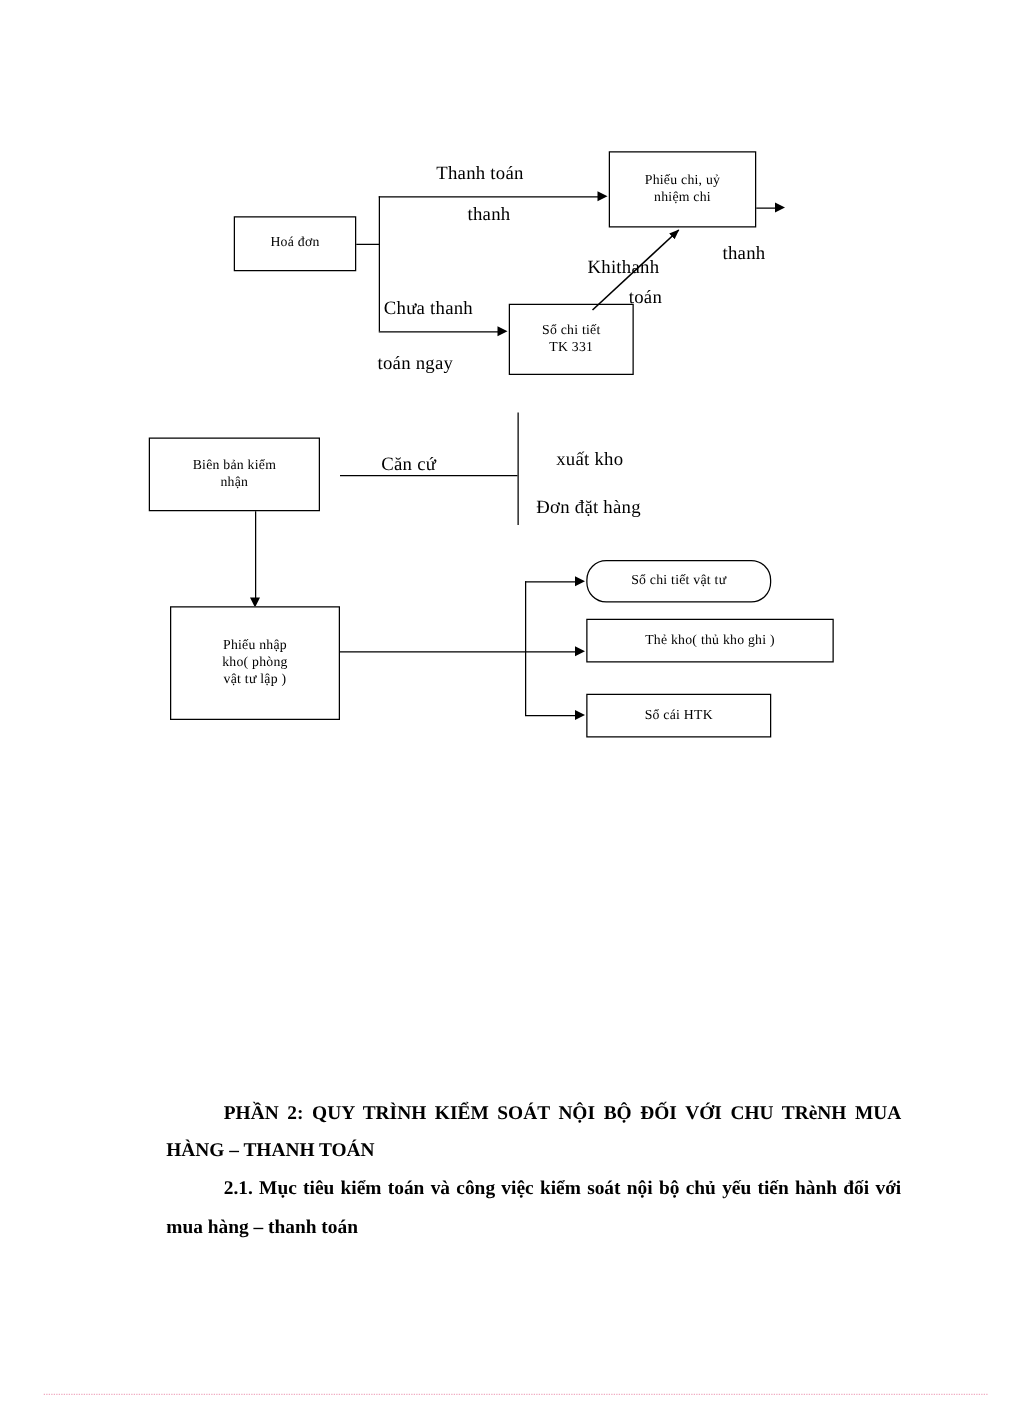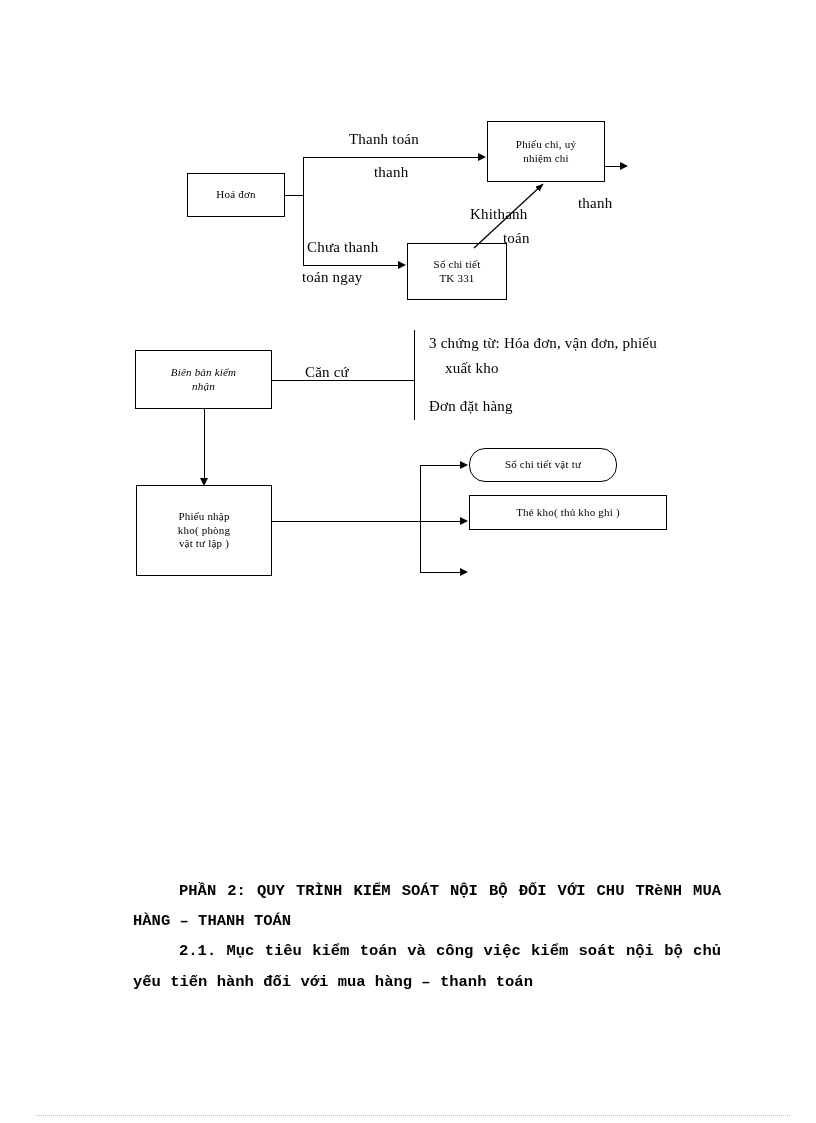--- a/index.html
+++ b/index.html
@@ -79,21 +79,20 @@
 
   
   .prose {
     position: absolute;
     left: 133px;
     top: 876px;
     width: 588px;
     font-weight: bold;
     font-size: 15.5px;
     line-height: 1.95;
-    font-family: Liberation Mono, monospace;
   }
   .prose p { margin: 0; }
   .p-just {
     text-align: justify;
     text-align-last: left;
   }
   .indent { display: inline-block; width: 46px; }
 
   
   .footer-rule {
@@ -129,38 +128,37 @@
   <div class="arrow-r" style="left:620px;top:161.5px;"></div>
 
 
   <div class="node" style="left:407px;top:243px;width:100px;height:57px;white-space:pre-line;">Sổ chi tiết
 TK 331</div>
 
   <div class="floattext" style="left:349px;top:129px;">Thanh toán</div>
   <div class="floattext" style="left:374px;top:162px;">thanh</div>
 
   <div class="floattext" style="left:307px;top:237px;">Chưa thanh</div>
-  <div class="floattext" style="left:302px;top:267px;">toán ngay</div>
+  <div class="floattext" style="left:302px;top:281px;">toán ngay</div>
 
   <div class="floattext" style="left:470px;top:204px;">Khithanh</div>
   <div class="floattext" style="left:503px;top:228px;font-family:Liberation Serif, serif;">toán</div>
   <div class="floattext" style="left:578px;top:193px;">thanh</div>
 </div>
 
 <div class="abs" style="left:0;top:0;width:816px;height:620px;">
 
-  <div class="node" style="left:135px;top:350px;width:137px;height:59px;white-space:pre-line;font-style:italic;">Biên bản kiểm
+  <div class="node" style="left:119px;top:350px;width:137px;height:59px;white-space:pre-line;">Biên bản kiểm
 nhận</div>
 
   <div class="hline" style="left:272px;top:380px;width:142px;"></div>
   <div class="floattext" style="left:305px;top:362px;">Căn cứ</div>
 
   <div class="vline" style="left:414px;top:330px;height:90px;"></div>
 
-  <div class="floattext" style="left:429px;top:333px;">3 chứng từ: Hóa đơn, vận đơn, phiếu</div>
   <div class="floattext" style="left:445px;top:358px;">xuất kho</div>
   <div class="floattext" style="left:429px;top:396px;">Đơn đặt hàng</div>
 
   <div class="vline" style="left:204px;top:409px;height:70px;"></div>
   <div class="arrow-d" style="left:199.5px;top:478px;"></div>
 
   <div class="node" style="left:136px;top:485px;width:136px;height:91px;white-space:pre-line;">Phiếu nhập
 kho( phòng
 vật tư lập )</div>
 
@@ -173,20 +171,21 @@
   <div class="arrow-r" style="left:460px;top:516.5px;"></div>
   <div class="hline" style="left:420px;top:521px;width:41px;"></div>
 
   <div class="hline" style="left:420px;top:572px;width:41px;"></div>
   <div class="arrow-r" style="left:460px;top:567.5px;"></div>
 
   <div class="node" style="left:469px;top:448px;width:148px;height:34px;border-radius:16px;">Sổ chi tiết vật tư</div>
 
   <div class="node" style="left:469px;top:495px;width:198px;height:35px;">Thẻ kho( thủ kho ghi )</div>
 
+  <div class="node" style="left:469px;top:555px;width:148px;height:35px;">Sổ cái HTK</div>
 </div>
 
 <svg class="svg-layer" viewBox="0 0 816 1123">
   <defs>
     <marker id="ah" markerWidth="9" markerHeight="9" refX="7.5" refY="3.2" orient="auto" markerUnits="userSpaceOnUse">
       <path d="M0,0 L8,3.2 L0,6.4 z" fill="#000"></path>
     </marker>
   </defs>
   <line x1="474" y1="248" x2="543" y2="184" stroke="#000" stroke-width="1.3" marker-end="url(#ah)"></line>
 </svg>

